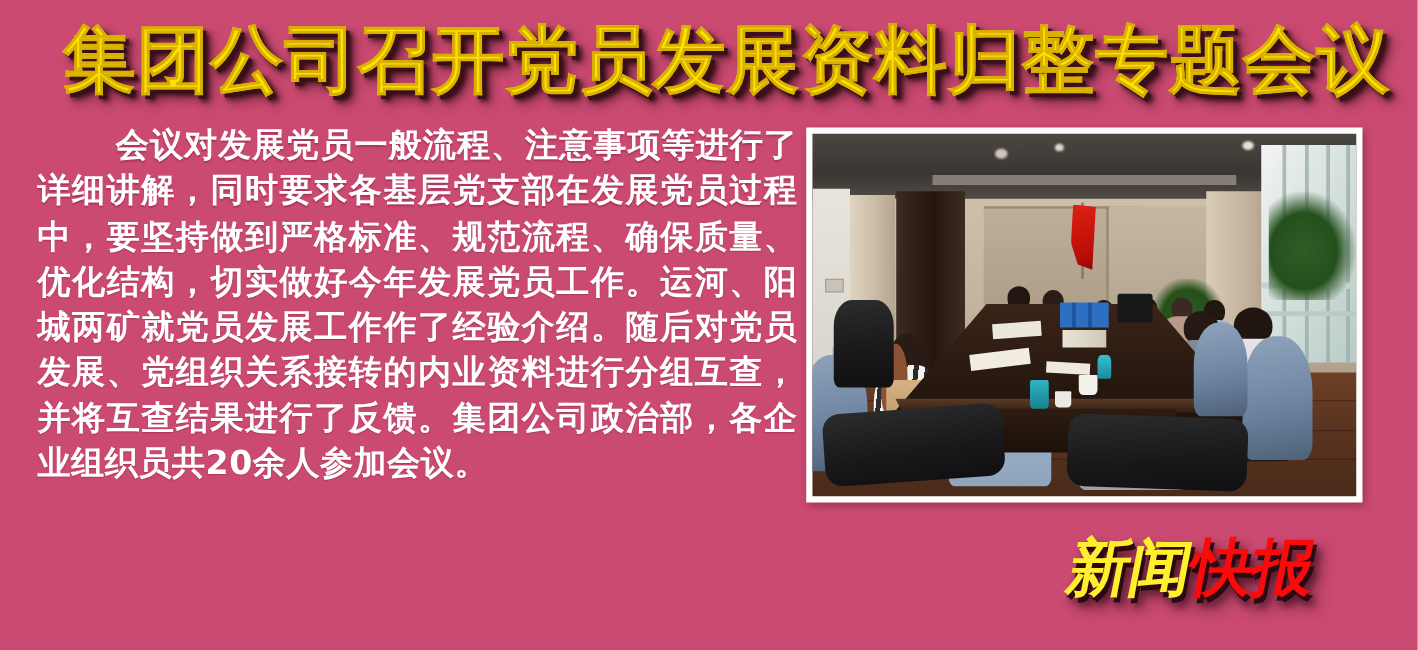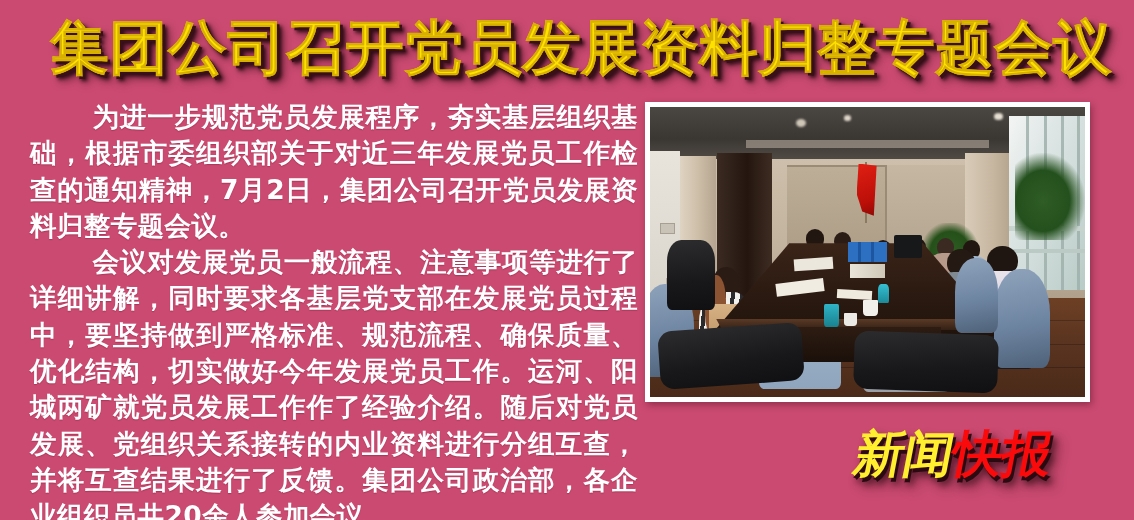--- a/index.html
+++ b/index.html
@@ -271,21 +271,20 @@
     <span class="hchar">料</span>
     <span class="hchar">归</span>
     <span class="hchar">整</span>
     <span class="hchar">专</span>
     <span class="hchar">题</span>
     <span class="hchar">会</span>
     <span class="hchar">议</span>
   </div>
 
   <div id="article">
-    <p class="para"><span class="indent"></span><span>为进一步规范党员发展程序，夯实基层组织基础，根据市委组织部关于对近三年发展党员工作检查的通知精神，7月2日，集团公司召开党员发展资料归整专题会议。</span></p>
     <p class="para"><span class="indent"></span><span>会议对发展党员一般流程、注意事项等进行了详细讲解，同时要求各基层党支部在发展党员过程中，要坚持做到严格标准、规范流程、确保质量、优化结构，切实做好今年发展党员工作。运河、阳城两矿就党员发展工作作了经验介绍。随后对党员发展、党组织关系接转的内业资料进行分组互查，并将互查结果进行了反馈。集团公司政治部，各企业组织员共20余人参加会议。</span></p>
   </div>
 
   <div id="photo-frame">
     <div id="photo">
 
       <div class="ly ceiling"></div>
       <div class="ly ceil-band"></div>
       <div class="ly ceil-light1"></div>
       <div class="ly ceil-light2"></div>

